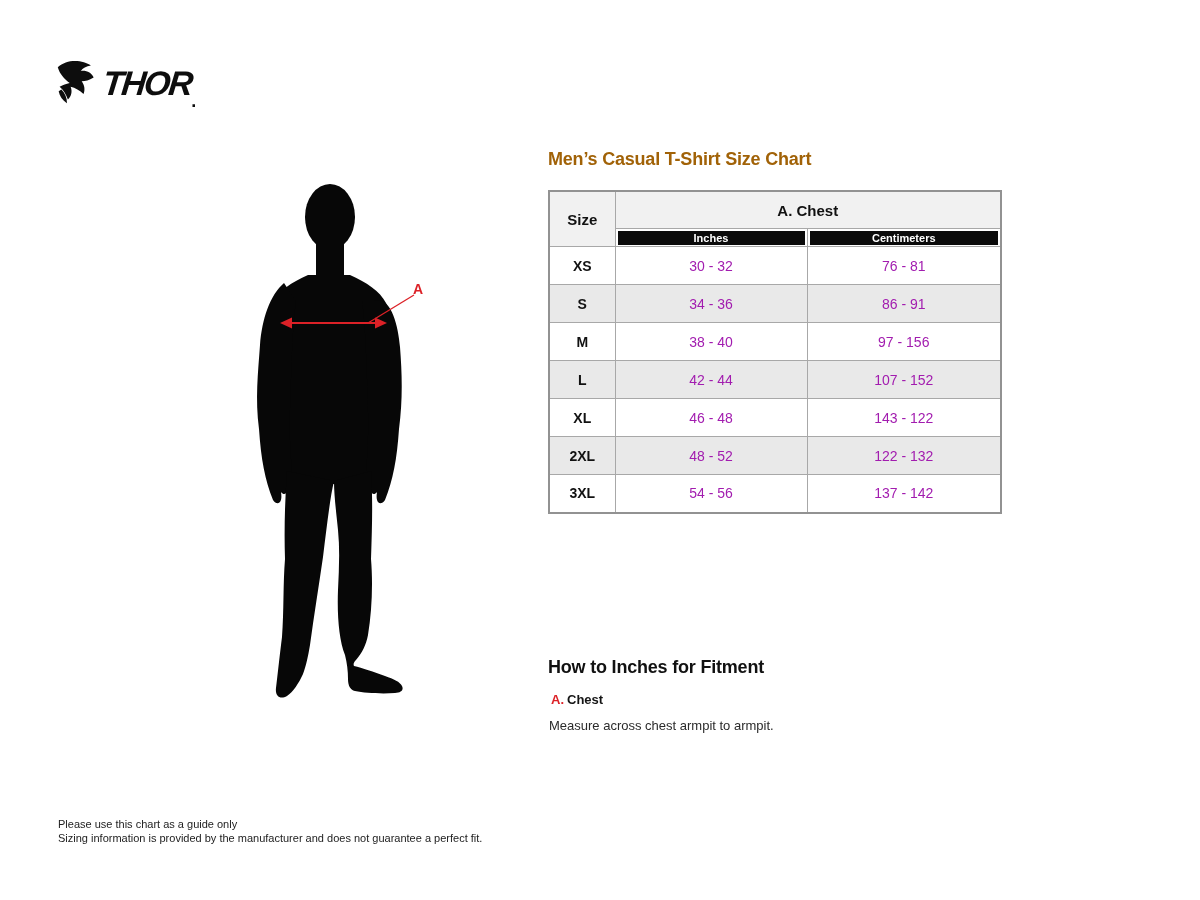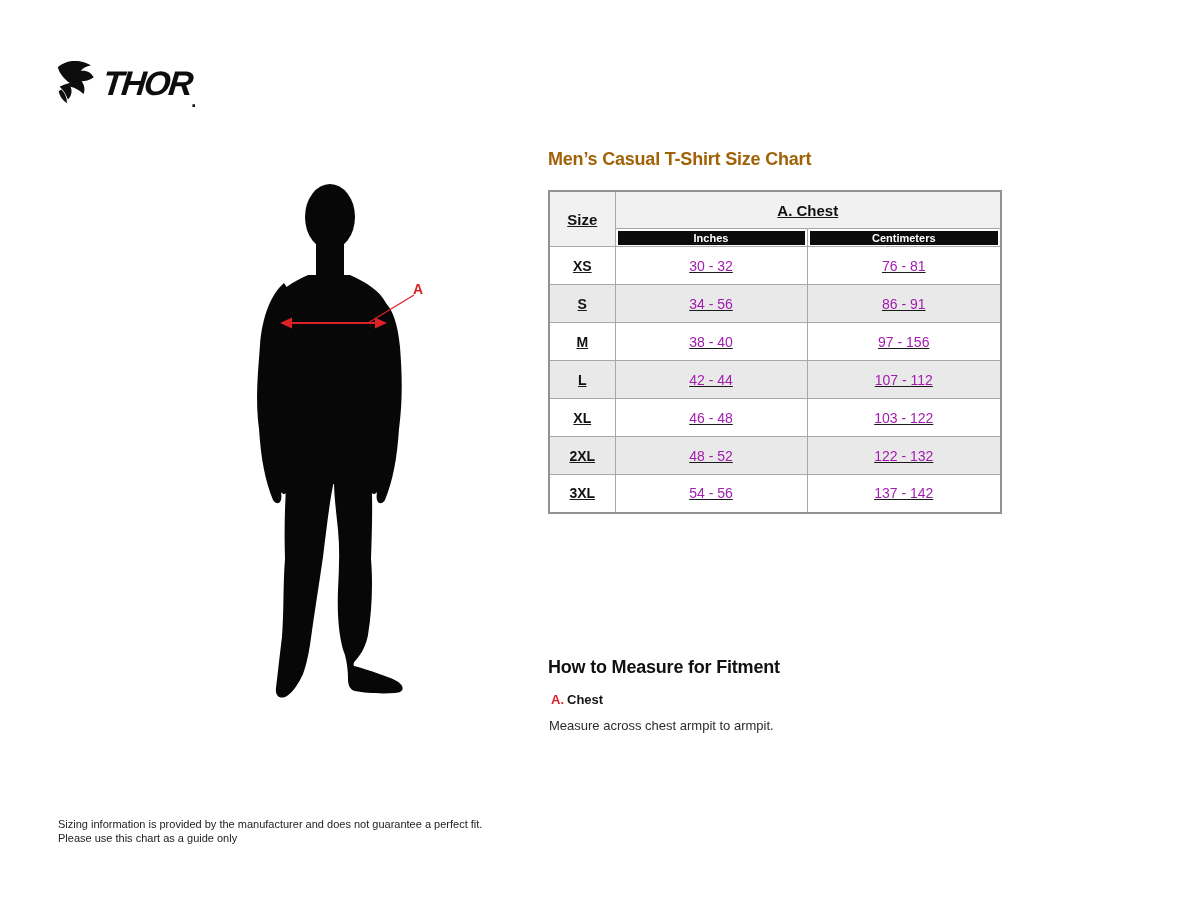--- a/index.html
+++ b/index.html
@@ -23,21 +23,21 @@
   .figure-svg{left:250px;top:183px;width:190px;height:522px;}
   .measure-letter{
     left:413px;top:281px;color:#dc2127;font-weight:bold;font-size:14px;
   }
 
   
   .chart-title{left:548px;top:149px;font-size:18px;font-weight:bold;letter-spacing:-0.2px;color:#a16207;}
   .size-table-wrap{left:548px;top:190px;}
   table.size-table{
     border-collapse:collapse;table-layout:fixed;width:452px;
-    border:2px solid #929292;background:#fff;text-decoration:underline;
+    border:2px solid #929292;background:#fff;
   }
   table.size-table th,table.size-table td{
     border:1px solid #a8a8a8;text-align:center;vertical-align:middle;padding:0;
   }
   th.size-head{width:66px;background:#f1f1f1;font-size:15px;font-weight:bold;color:#111;}
   th.group-head{background:#f1f1f1;font-size:15px;font-weight:bold;color:#111;height:36px;}
   tr.unit-row td{height:17px;border-top:none;}
   .unit-bar{
     margin:2px 2px 1px 2px;background:#0b0b0b;color:#ffffff;
     font-size:11px;font-weight:bold;line-height:14px;height:14px;
@@ -112,54 +112,54 @@
             <div class="unit-bar">Centimeters</div>
           </td>
     </tr>
     <tr class="data-row">
       <td class="size-cell">XS</td>
       <td>30 - 32</td>
       <td>76 - 81</td>
     </tr>
     <tr class="data-row alt">
       <td class="size-cell">S</td>
-      <td>34 - 56</td>
+      <td>34 - 36</td>
       <td>86 - 91</td>
     </tr>
     <tr class="data-row">
       <td class="size-cell">M</td>
       <td>38 - 40</td>
       <td>97 - 156</td>
     </tr>
     <tr class="data-row alt">
       <td class="size-cell">L</td>
       <td>42 - 44</td>
-      <td>107 - 112</td>
+      <td>107 - 152</td>
     </tr>
     <tr class="data-row">
       <td class="size-cell">XL</td>
       <td>46 - 48</td>
-      <td>103 - 122</td>
+      <td>143 - 122</td>
     </tr>
     <tr class="data-row alt">
       <td class="size-cell">2XL</td>
       <td>48 - 52</td>
       <td>122 - 132</td>
     </tr>
     <tr class="data-row">
       <td class="size-cell">3XL</td>
       <td>54 - 56</td>
       <td>137 - 142</td>
     </tr>
   </tbody>
     </table>
 </div>
 
-<div class="abs howto-heading">How to Measure for Fitment</div>
+<div class="abs howto-heading">How to Inches for Fitment</div>
 <div class="abs measure-item">
   <span class="key">A.</span><span>Chest</span>
 </div>
 <div class="abs measure-desc">Measure across chest armpit to armpit.</div>
 
 <div class="abs footer">
+  <div>Please use this chart as a guide only</div>
   <div>Sizing information is provided by the manufacturer and does not guarantee a perfect fit.</div>
-  <div>Please use this chart as a guide only</div>
 </div>
 
 </body></html>

